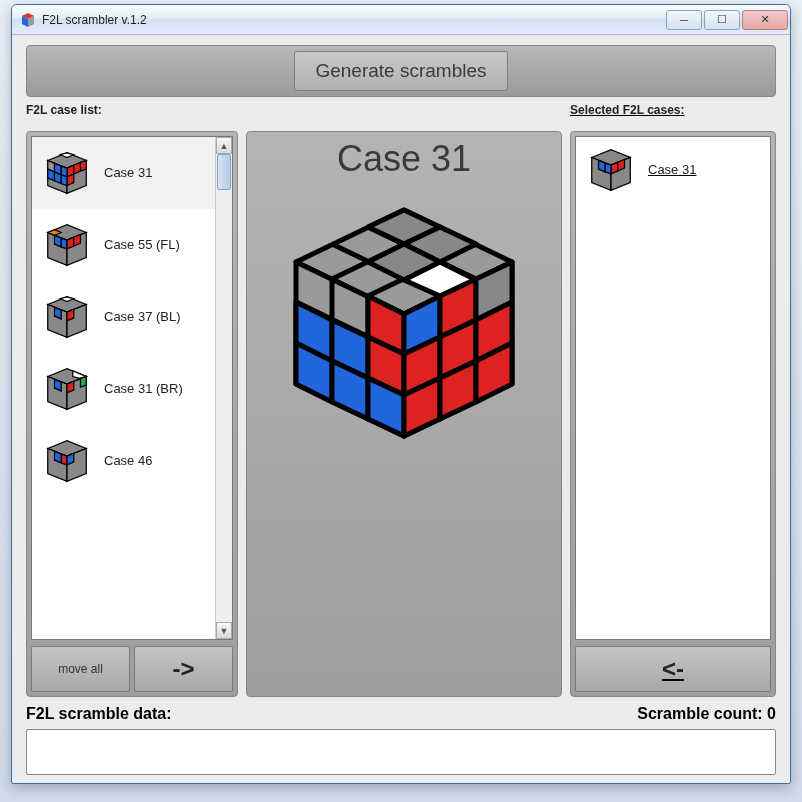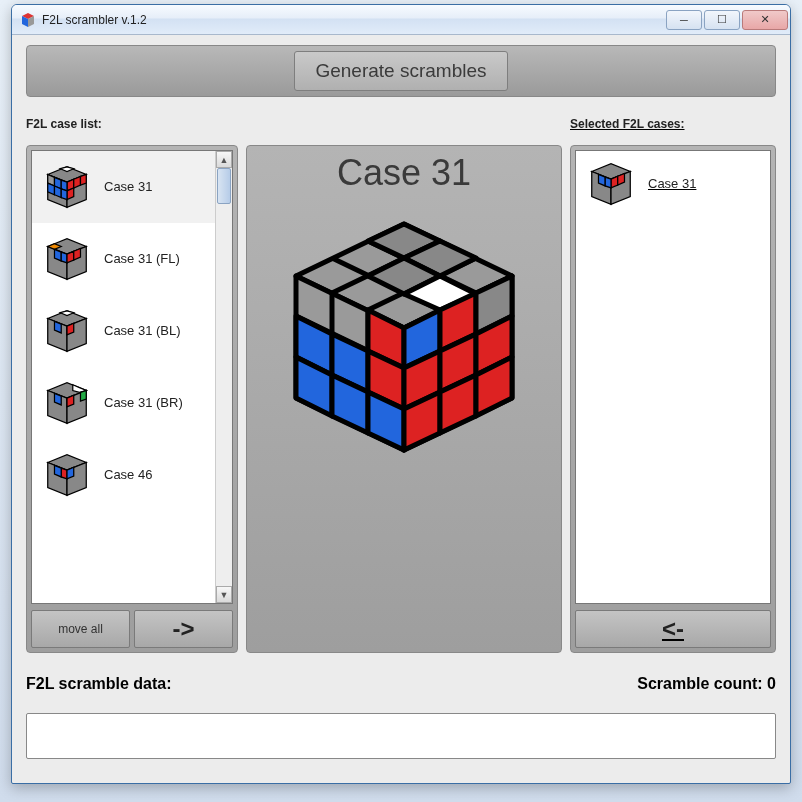--- a/index.html
+++ b/index.html
@@ -31,21 +31,21 @@
 .winbtns { display: flex; gap: 2px; }
 .winbtn {
   width: 36px; height: 20px;
   border: 1px solid #8aa3c2;
   border-radius: 3px;
   background: linear-gradient(to bottom, #f2f6fc, #d6e2f1);
   display: flex; align-items: center; justify-content: center;
   font-size: 11px; color: #333;
 }
 .winbtn.close { width: 46px; background: linear-gradient(to bottom,#f0c9c9,#e8a7a7); border-color:#b97a7a; }
-.content { flex: 1; padding: 10px 14px 24px 14px; display: flex; flex-direction: column; gap: 20px; }
+.content { flex: 1; padding: 10px 14px 8px 14px; display: flex; flex-direction: column; gap: 6px; }
 .gen-row {
   background: linear-gradient(to bottom, #b8b8b8, #9a9a9a);
   border: 1px solid #888; border-radius: 4px;
   display: flex; align-items: center; justify-content: center;
   height: 52px;
 }
 .gen-btn {
   font-size: 19px; color: #3b3b3b;
   padding: 8px 20px;
   background: linear-gradient(to bottom,#c9c9c9,#b0b0b0);
@@ -74,21 +74,21 @@
 .list-items { padding-right: 17px; }
 .list-item {
   display: flex; align-items: center; gap: 8px;
   padding: 6px 6px; border-bottom: 1px solid transparent;
   font-size: 13px; color: #222; height: 72px;
 }
 .list-item.selected { background: #f1f1f1; }
 .thumb { width: 58px; height: 52px; flex-shrink: 0; }
 .btnrow { display: flex; gap: 4px; margin-top: 6px; }
 .flatbtn {
-  flex: 1; height: 38px;
+  flex: 1; height: 46px;
   background: linear-gradient(to bottom,#c4c4c4,#a8a8a8);
   border: 1px solid #7a7a7a; border-radius: 2px;
   font-size: 12px; color: #333;
   display: flex; align-items: center; justify-content: center;
 }
 .flatbtn.arrow { font-size: 24px; font-weight: bold; color: #222; }
 .center-panel { background: linear-gradient(to bottom,#b4b4b4,#9e9e9e); border:1px solid #888; border-radius:4px; flex:1; display:flex; flex-direction:column; align-items:center; padding: 4px 8px 8px; }
 .case-title { font-size: 36px; color: #3a3a3a; margin-top: 2px; }
 .big-cube { width: 260px; height: 260px; margin: 12px 0 14px; }
 .info-box { background: #c7c7c7; border: 1px solid #a4a4a4; border-radius: 2px; width: 100%; padding: 10px 12px; font-size: 13px; color: #333; }
@@ -155,34 +155,34 @@
                       <polygon points="10,14 30,6 50,14 30,22" fill="#888"></polygon>
                       <polygon points="10,14 30,22 30,48 10,40" fill="#888"></polygon>
                       <polygon points="30,22 50,14 50,40 30,48" fill="#888"></polygon>
                       <polygon points="10,14 17,11 24,14 17,17" fill="#e80"></polygon>
                       <polygon points="17,17 24,20 24,29 17,26" fill="#26d"></polygon>
                       <polygon points="24,20 30,22 30,31 24,29" fill="#26d"></polygon>
                       <polygon points="30,22 37,19 37,28 30,31" fill="#d22"></polygon>
                       <polygon points="37,19 44,16 44,25 37,28" fill="#d22"></polygon>
                     </g>
                   </svg>
-                <span>Case 31 (FL)</span>
+                <span>Case 55 (FL)</span>
               </div>
               <div class="list-item">
                 <svg class="thumb" viewBox="0 0 60 54">
                     <g stroke="#000" stroke-width="1.3">
                       <polygon points="10,14 30,6 50,14 30,22" fill="#888"></polygon>
                       <polygon points="10,14 30,22 30,48 10,40" fill="#888"></polygon>
                       <polygon points="30,22 50,14 50,40 30,48" fill="#888"></polygon>
                       <polygon points="23,8 30,6 37,8 30,11" fill="#fff"></polygon>
                       <polygon points="17,17 24,20 24,29 17,26" fill="#26d"></polygon>
                       <polygon points="30,22 37,19 37,28 30,31" fill="#d22"></polygon>
                     </g>
                   </svg>
-                <span>Case 31 (BL)</span>
+                <span>Case 37 (BL)</span>
               </div>
               <div class="list-item">
                 <svg class="thumb" viewBox="0 0 60 54">
                     <g stroke="#000" stroke-width="1.3">
                       <polygon points="10,14 30,6 50,14 30,22" fill="#888"></polygon>
                       <polygon points="10,14 30,22 30,48 10,40" fill="#888"></polygon>
                       <polygon points="30,22 50,14 50,40 30,48" fill="#888"></polygon>
                       <polygon points="36,8 43,11 50,14 43,16 36,14" fill="#fff"></polygon>
                       <polygon points="44,16 50,14 50,23 44,25" fill="#2a4"></polygon>
                       <polygon points="17,17 24,20 24,29 17,26" fill="#26d"></polygon>

